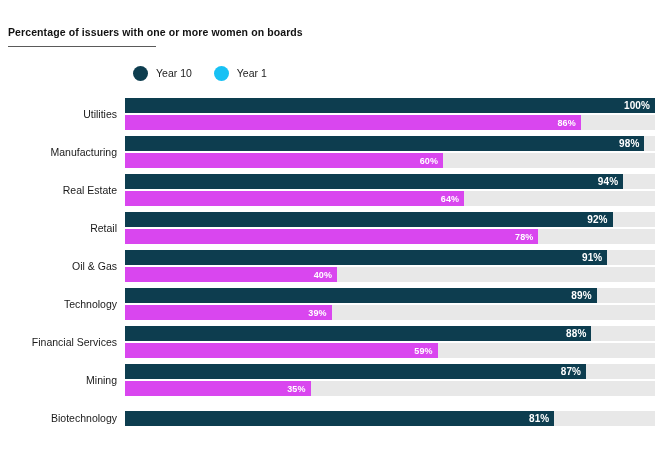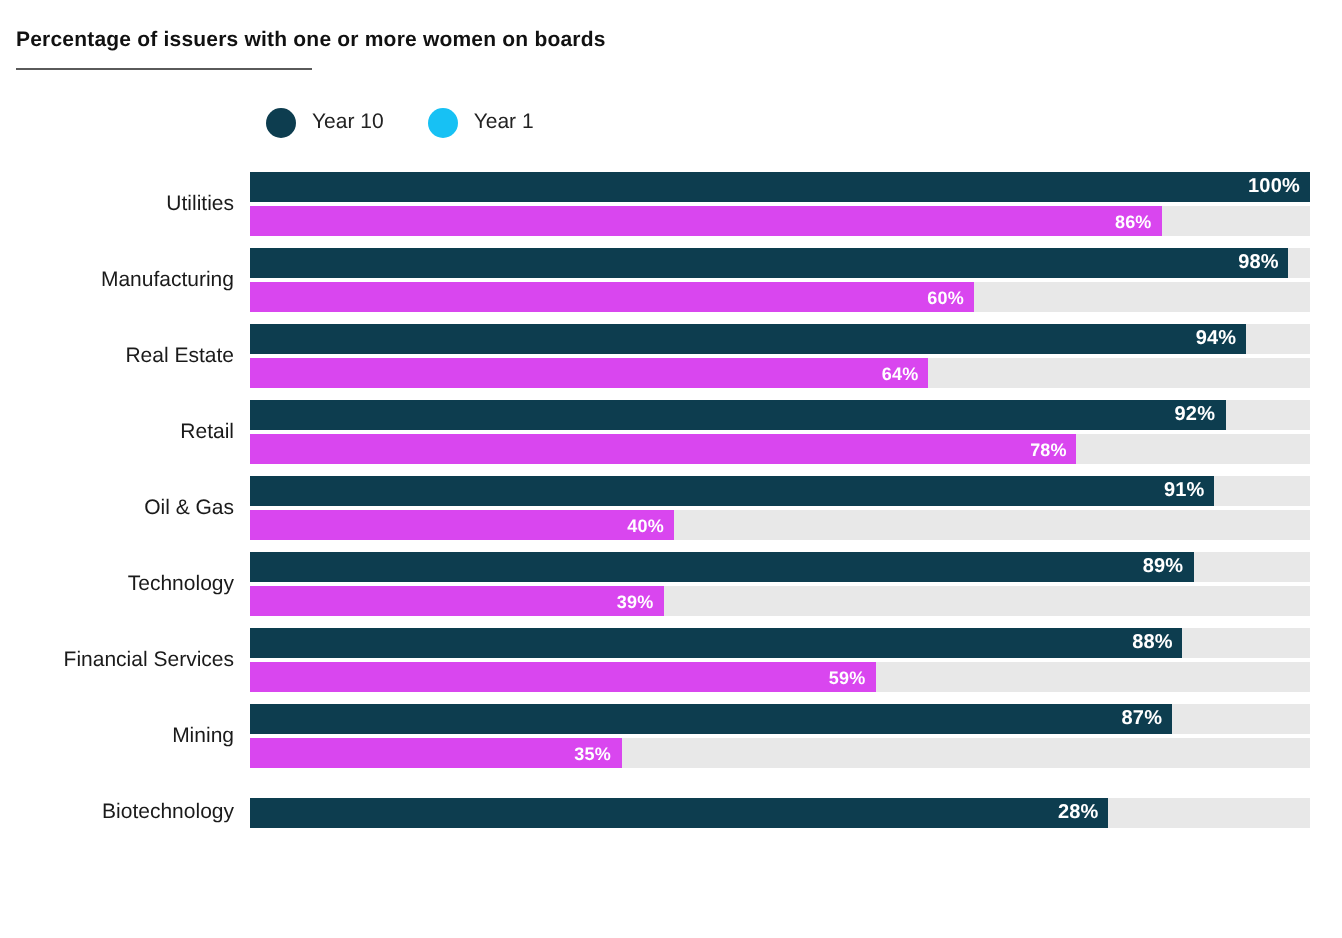--- a/index.html
+++ b/index.html
@@ -11,21 +11,21 @@
     width: 671px;
     height: 469px;
     font-family: "Liberation Sans", sans-serif;
     color: #1a1a1a;
     overflow: hidden;
     position: relative;
   }
 
   
   .title-block {
-    padding: 14px 0 0 8px;
+    padding: 26px 0 0 8px;
   }
   .chart-title {
     font-size: 10.5px;
     font-weight: bold;
     letter-spacing: 0.1px;
     color: #111111;
     line-height: 13px;
   }
   .title-rule {
     margin-top: 7px;
@@ -151,21 +151,21 @@
     </div>
     <div class="row-group">
       <div class="row-label">Manufacturing</div>
       <div class="bars">
         <div class="track">
           <div class="bar bar-y10" title="Manufacturing — Year 10: 98%" style="width: 98%;">
             <span class="bar-value">98%</span>
           </div>
         </div>
         <div class="track">
-          <div class="bar bar-y1" title="Manufacturing — Year 1: 60%" style="width: 60%; padding-left: 44px;">
+          <div class="bar bar-y1" title="Manufacturing — Year 1: 60%" style="width: 60%;">
             <span class="bar-value">60%</span>
           </div>
         </div>
       </div>
     </div>
     <div class="row-group">
       <div class="row-label">Real Estate</div>
       <div class="bars">
         <div class="track">
           <div class="bar bar-y10" title="Real Estate — Year 10: 94%" style="width: 94%;">
@@ -252,18 +252,18 @@
             <span class="bar-value">35%</span>
           </div>
         </div>
       </div>
     </div>
     <div class="row-group">
       <div class="row-label">Biotechnology</div>
       <div class="bars">
         <div class="track">
           <div class="bar bar-y10" title="Biotechnology — Year 10: 81%" style="width: 81%;">
-            <span class="bar-value">28%</span>
+            <span class="bar-value">81%</span>
           </div>
         </div>
       </div>
     </div>
   </div>
 
 </body></html>

